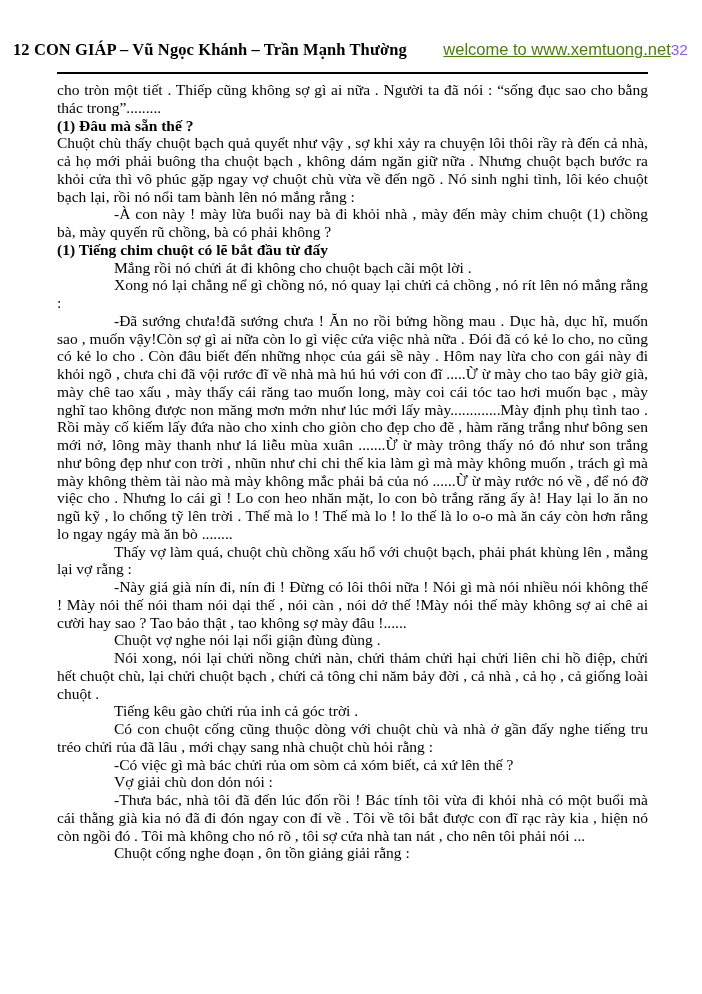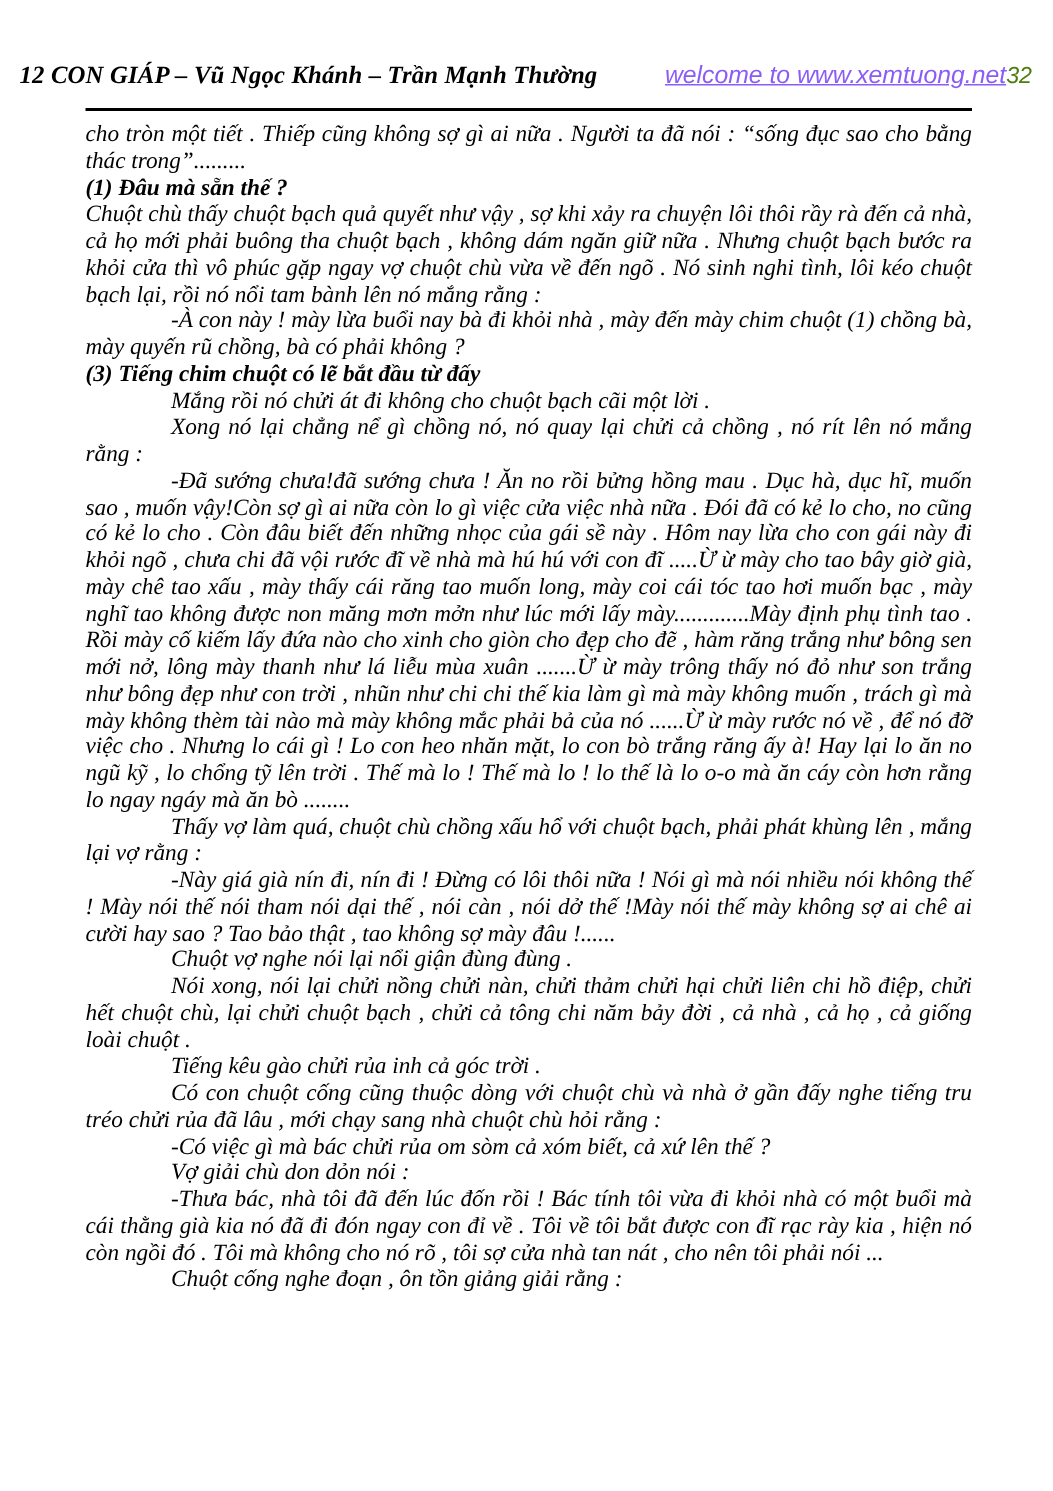--- a/index.html
+++ b/index.html
@@ -8,21 +8,20 @@
     background: #ffffff;
   }
   .page {
     position: relative;
     width: 702px;
     height: 994px;
     background: #ffffff;
     color: #000000;
     font-family: "Liberation Serif", serif;
     overflow: hidden;
-    font-style: italic;
   }
   .header {
     position: absolute;
     top: 40px;
     left: 13px;
     right: 14px;
     display: flex;
     justify-content: space-between;
     align-items: baseline;
     white-space: nowrap;
@@ -33,27 +32,27 @@
     letter-spacing: 0.1px;
   }
   .header-right {
     display: flex;
     align-items: baseline;
   }
   .welcome-link {
     font-family: "Liberation Sans", sans-serif;
     font-size: 16.5px;
     text-decoration: underline;
-    color: #8b5cf6;
+    color: #4d7c0f;
     cursor: pointer;
   }
   .page-number {
     font-family: "Liberation Sans", sans-serif;
     font-size: 15.5px;
-    color: #4d7c0f;
+    color: #8b5cf6;
   }
   .header-rule {
     position: absolute;
     top: 72px;
     left: 57px;
     width: 591px;
     border: none;
     border-top: 2px solid #000000;
     margin: 0;
   }
@@ -90,21 +89,21 @@
     </span>
   </div>
 
   <hr class="header-rule">
 
   <div class="document-body">
       <p class="para">cho tròn một tiết . Thiếp cũng không sợ gì ai nữa . Người ta đã nói : “sống đục sao cho bằng thác trong”.........</p>
       <p class="para bold">(1) Đâu mà sẵn thế ?</p>
       <p class="para">Chuột chù thấy chuột bạch quả quyết như vậy , sợ khi xảy ra chuyện lôi thôi rầy rà đến cả nhà, cả họ mới phải buông tha chuột bạch , không dám ngăn giữ nữa . Nhưng chuột bạch bước ra khỏi cửa thì vô phúc gặp ngay vợ chuột chù vừa về đến ngõ . Nó sinh nghi tình, lôi kéo chuột bạch lại, rồi nó nổi tam bành lên nó mắng rằng :</p>
       <p class="para indent">-À con này ! mày lừa buổi nay bà đi khỏi nhà , mày đến mày chim chuột (1) chồng bà, mày quyến rũ chồng, bà có phải không ?</p>
-      <p class="para bold">(3) Tiếng chim chuột có lẽ bắt đầu từ đấy</p>
+      <p class="para bold">(1) Tiếng chim chuột có lẽ bắt đầu từ đấy</p>
       <p class="para indent">Mắng rồi nó chửi át đi không cho chuột bạch cãi một lời .</p>
       <p class="para indent">Xong nó lại chẳng nể gì chồng nó, nó quay lại chửi cả chồng , nó rít lên nó mắng rằng :</p>
       <p class="para indent">-Đã sướng chưa!đã sướng chưa ! Ăn no rồi bửng hồng mau . Dục hà, dục hĩ, muốn sao , muốn vậy!Còn sợ gì ai nữa còn lo gì việc cửa việc nhà nữa . Đói đã có kẻ lo cho, no cũng có kẻ lo cho . Còn đâu biết đến những nhọc của gái sề này . Hôm nay lừa cho con gái này đi khỏi ngõ , chưa chi đã vội rước đĩ về nhà mà hú hú với con đĩ .....Ừ ừ mày cho tao bây giờ già, mày chê tao xấu , mày thấy cái răng tao muốn long, mày coi cái tóc tao hơi muốn  bạc , mày nghĩ tao không được  non măng mơn mởn như lúc mới lấy mày.............Mày định phụ tình tao . Rồi mày cố kiếm lấy đứa nào cho xinh cho giòn cho đẹp cho đẽ , hàm răng trắng như bông sen mới nở, lông mày thanh như lá liễu mùa xuân .......Ừ ừ mày trông thấy nó đỏ như son trắng như bông đẹp như con trời , nhũn như chi chi thế kia làm gì mà mày không muốn , trách gì mà mày không thèm tài nào mà mày không mắc phải bả của nó ......Ừ ừ mày rước nó về , để nó đỡ việc cho . Nhưng lo cái gì ! Lo con heo nhăn mặt, lo con bò trắng răng ấy à! Hay lại lo ăn no ngũ kỹ , lo chổng tỹ lên trời . Thế mà lo ! Thế mà lo ! lo thế là lo o-o mà ăn cáy còn hơn rằng lo ngay ngáy mà ăn bò ........</p>
       <p class="para indent">Thấy vợ làm quá, chuột chù chồng xấu hổ với chuột bạch, phải phát khùng lên , mắng lại vợ rằng :</p>
       <p class="para indent">-Này giá già nín đi, nín đi ! Đừng có lôi thôi nữa ! Nói gì mà nói nhiều nói không thế ! Mày nói thế nói tham nói dại thế , nói càn , nói dở thế !Mày nói thế mày không sợ ai chê ai cười hay sao ? Tao bảo thật , tao không sợ mày đâu !......</p>
       <p class="para indent">Chuột vợ nghe nói lại nổi giận đùng đùng .</p>
       <p class="para indent">Nói xong, nói lại chửi nồng chửi nàn, chửi thảm chửi hại chửi liên chi hồ điệp, chửi hết chuột chù, lại chửi chuột bạch , chửi cả tông chi năm bảy đời , cả nhà , cả họ , cả giống loài chuột .</p>
       <p class="para indent">Tiếng kêu gào chửi rủa inh cả góc trời .</p>
       <p class="para indent">Có con chuột cống cũng thuộc dòng với chuột chù và nhà ở gần đấy nghe tiếng tru tréo chửi rủa đã lâu , mới chạy sang nhà chuột chù hỏi rằng :</p>
       <p class="para indent">-Có việc gì mà bác chửi rủa om sòm cả xóm biết, cả xứ lên thế ?</p>

